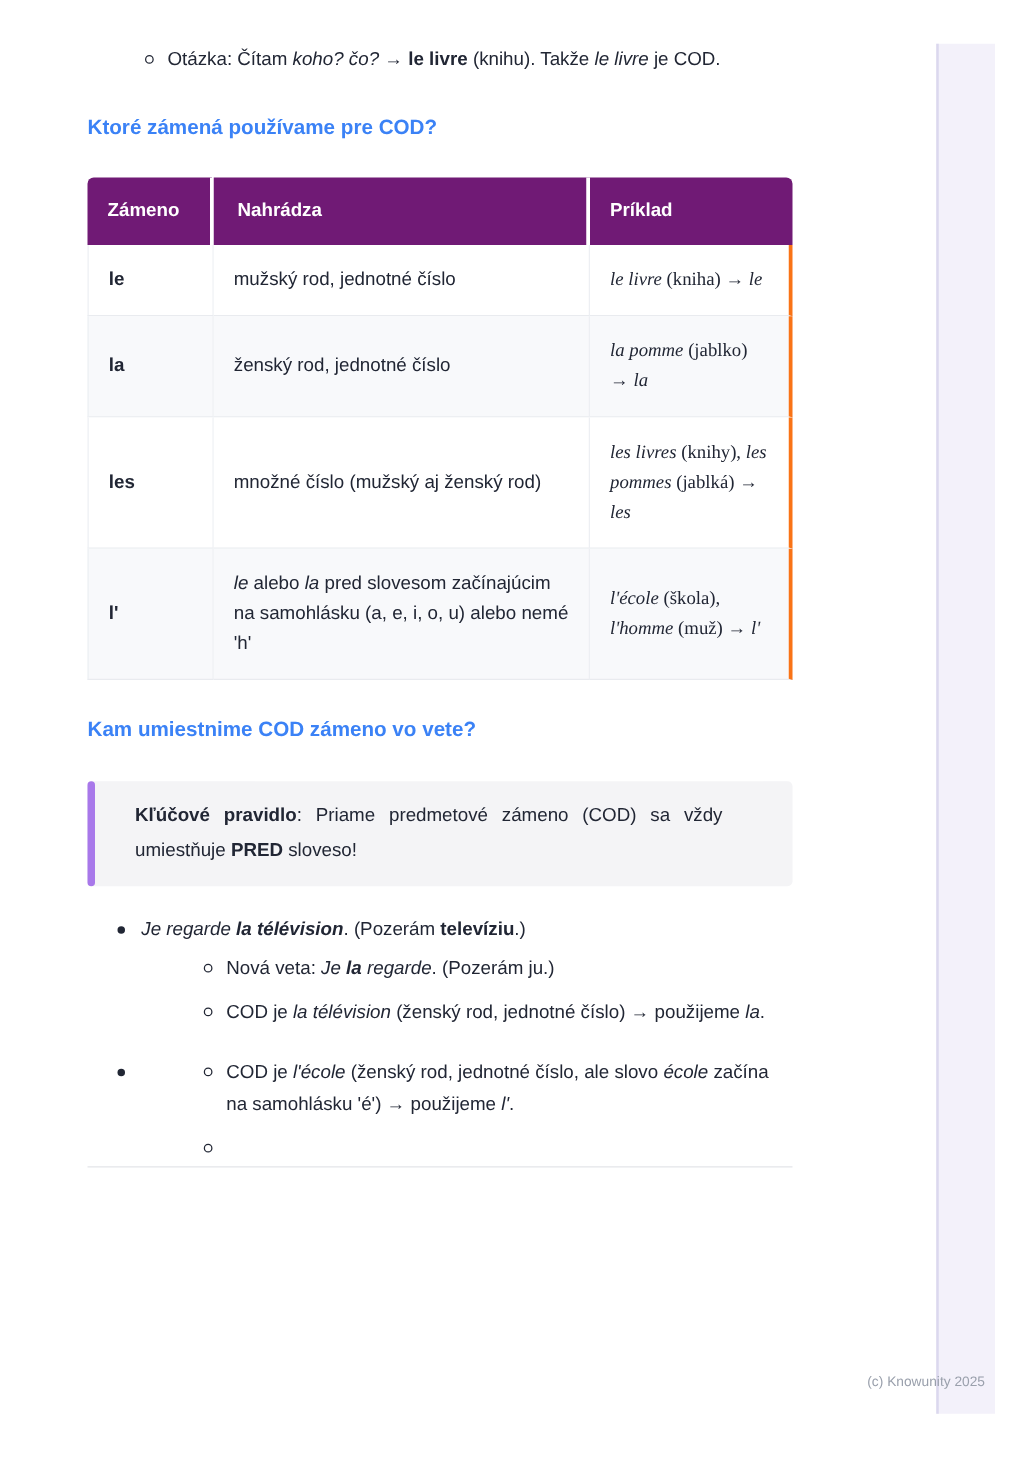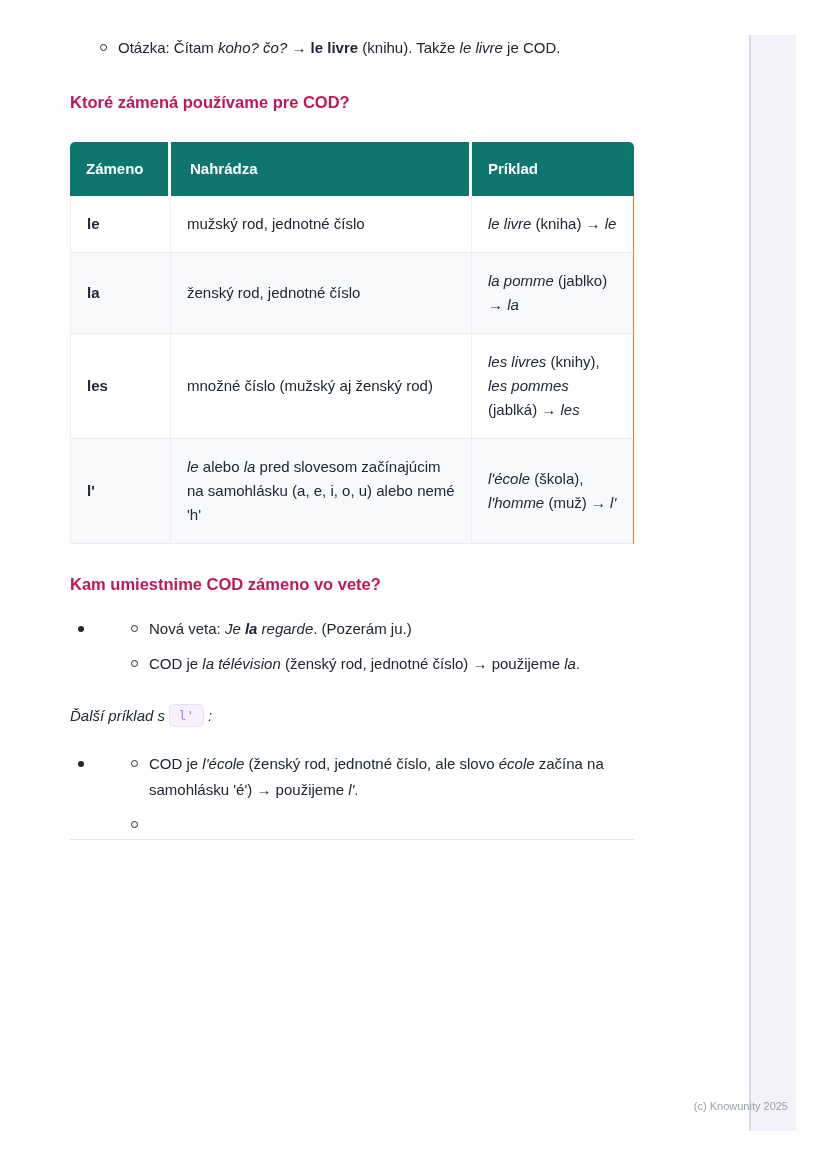--- a/index.html
+++ b/index.html
@@ -7,26 +7,26 @@
     width:828px; height:1171px;
     background:#ffffff;
     font-family:"Liberation Sans","DejaVu Sans",sans-serif;
     font-size:15px;
     color:#212634;
     position:relative;
     overflow:hidden;
   }
   .content { position:absolute; left:70px; top:30px; width:596px; }
 
-  h3 { font-size:16.5px; font-weight:700; margin:0; color:#be185d; }
+  h3 { font-size:16.5px; font-weight:700; margin:0; color:#3b82f6; }
   .h-pronouns { margin-top:32px; }
   .h-placement { margin-top:31px; }
 
   
-  ul { list-style:none; margin:0; padding:0; }
+  ul { list-style:none; margin:16px; padding:0; }
   .top-list { margin-top:5px; }
   li { position:relative; line-height:26px; }
   .li-main { padding-left:27px; margin-bottom:0; }
   .li-sub  { padding-left:52px; margin-bottom:9px; }
   .li-sub-top { padding-left:48px; }
   .marker { position:absolute; box-sizing:border-box; }
   .dot { left:8px; top:10px; width:6px; height:6px; border-radius:50%; background:#212634; }
   .circle { left:34px; top:9px; width:7px; height:7px; border:1.5px solid #212634; border-radius:50%; background:transparent; }
   .li-sub-top > .circle { left:30px; }
   .nested { margin-top:5px; }
@@ -46,35 +46,35 @@
     font-size:12.5px; line-height:17px;
     color:#aa7bea; background:#f7f1fd;
     border:1px solid #ebdffa; border-radius:5px;
     padding:2px 9px; margin:0 4px;
     display:inline-block; vertical-align:1px;
   }
 
   
   table { margin-top:30px; width:564px; border-collapse:separate; border-spacing:0; table-layout:fixed; }
   th {
-    background:#0f766e; color:#ffffff; font-weight:700; font-size:15px;
+    background:#701a75; color:#ffffff; font-weight:700; font-size:15px;
     text-align:left; padding:15px 16px; line-height:24px;
     border-right:3px solid #ffffff;
   }
   th:first-child { width:66px; border-top-left-radius:5px; }
   th:nth-child(2) { width:263px;padding-left:19px; }
   th:last-child { border-right:none; border-top-right-radius:5px; }
   td {
     padding:16px; line-height:24px; vertical-align:middle;
     background:#ffffff;
     border-bottom:1px solid #e9ebef; border-right:1px solid #edeff3;
     word-wrap:break-word;
   }
   td:first-child { border-left:1px solid #edeff3; font-weight:400; }
-  td:last-child { border-right:1px solid #f97316; }
+  td:last-child { border-right:3px solid #f97316;font-family:Liberation Serif, serif; }
   tr.alt td { background:#f8f9fb; }
 
   
   .callout { position:relative; margin-top:31px; width:564px; box-sizing:border-box;
     background:#f4f4f6; border-radius:4px; padding:14px 26px 14px 38px; }
   .callout-bar { position:absolute; left:0; top:0; width:6px; height:100%;
     background:#a878ea; border-radius:6px; }
   .callout-text { margin:0; line-height:28px; text-align:justify; width:470px; }
 
   hr.divider { margin:36px 0 0 0; border:none; border-top:1px solid #e4e5e9; width:564px; }
@@ -125,39 +125,43 @@
         <tr class="alt">
           <td><span class="seg-b">l'</span></td>
           <td><span class="seg-i">le</span><span> alebo </span><span class="seg-i">la</span><span> pred slovesom začínajúcim na samohlásku (a, e, i, o, u) alebo nemé 'h'</span></td>
           <td><span class="seg-i">l'école</span><span> (škola), </span><span class="seg-i">l'homme</span><span> (muž) → </span><span class="seg-i">l'</span></td>
         </tr>
       </tbody>
   </table>
 
   <h3 class="h-placement">Kam umiestnime COD zámeno vo vete?</h3>
 
+  <div class="callout">
+    <span class="callout-bar"></span>
+    <p class="callout-text"><span class="seg-b">Kľúčové pravidlo</span><span>: Priame predmetové zámeno (COD) sa vždy umiestňuje </span><span class="seg-b">PRED</span><span> sloveso!</span></p>
+  </div>
 
 
   <ul class="ex-list">
     <li class="li-main">
       <span class="marker dot"></span>
+      <span><span class="seg-i">Je regarde </span><span class="seg-bi">la télévision</span><span>. (Pozerám </span><span class="seg-b">televíziu</span><span>.)</span></span>
       <ul class="nested">
         <li class="li-sub">
           <span class="marker circle"></span>
           <span><span>Nová veta: </span><span class="seg-i">Je </span><span class="seg-bi">la</span><span class="seg-i"> regarde</span><span>. (Pozerám ju.)</span></span>
         </li>
         <li class="li-sub">
           <span class="marker circle"></span>
           <span><span>COD je </span><span class="seg-i">la télévision</span><span> (ženský rod, jednotné číslo) → použijeme </span><span class="seg-i">la</span><span>.</span></span>
         </li>
       </ul>
     </li>
   </ul>
 
-  <p class="label label-2"><span class="seg-i">Ďalší príklad s</span><span class="seg-c">l'</span><span class="seg-i">:</span></p>
 
   <ul class="ex-list">
     <li class="li-main">
       <span class="marker dot"></span>
       <ul class="nested">
         <li class="li-sub">
           <span class="marker circle"></span>
           <span><span>COD je </span><span class="seg-i">l'école</span><span> (ženský rod, jednotné číslo, ale slovo </span><span class="seg-i">école</span><span> začína na samohlásku 'é') → použijeme </span><span class="seg-i">l'</span><span>.</span></span>
         </li>
         <li class="li-sub">

